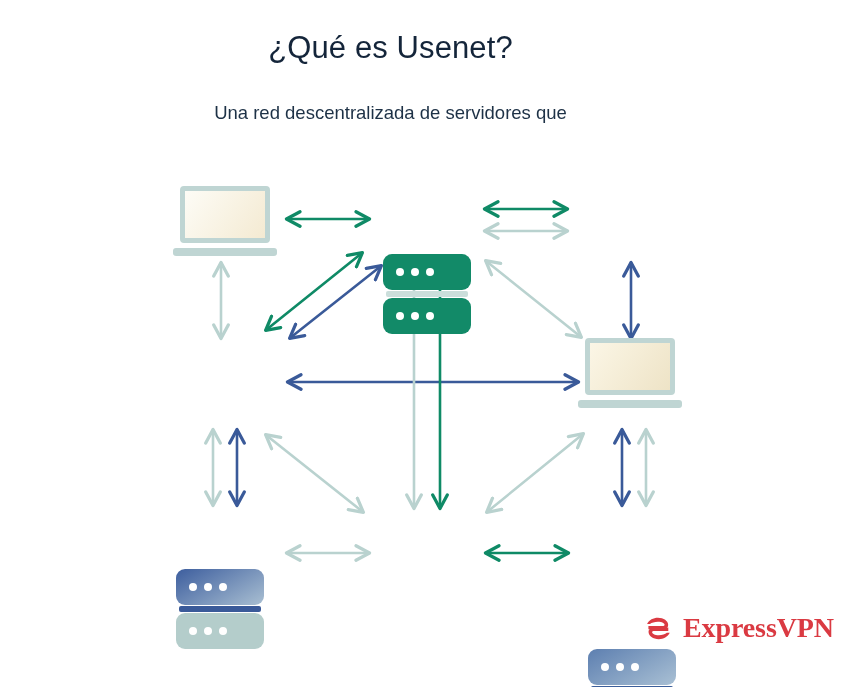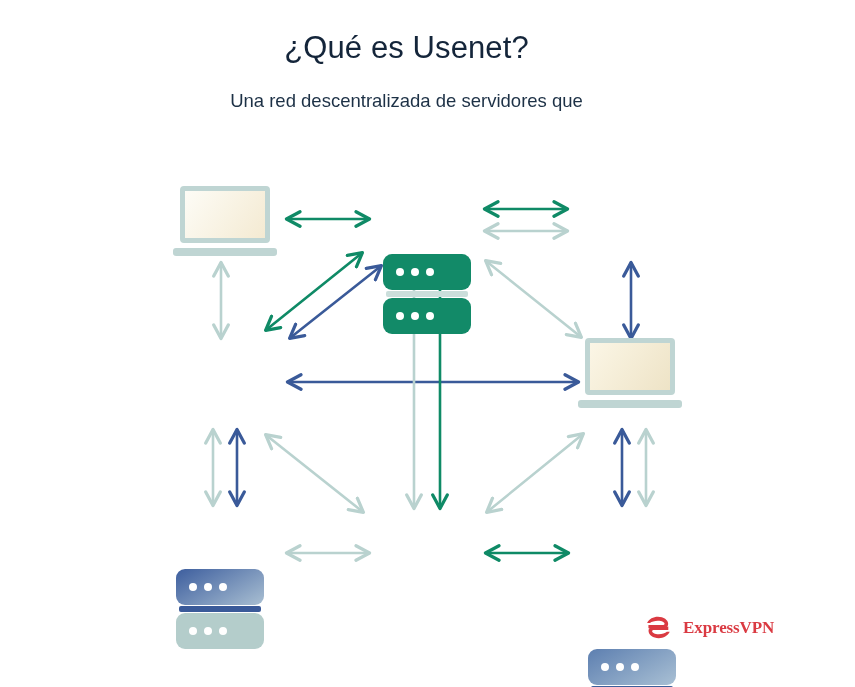--- a/index.html
+++ b/index.html
@@ -7,28 +7,28 @@
   body{
     width:855px;height:687px;
     background:#ffffff;
     font-family:"Liberation Sans", sans-serif;
     position:relative;
     overflow:hidden;
   }
   .page{position:relative;width:855px;height:687px;}
 
   
-  .header{position:absolute;left:16px;top:0;width:781px;text-align:center;}
+  .header{position:absolute;left:0;top:0;width:781px;text-align:center;}
   .title{
     font-size:31px;font-weight:400;color:#14253a;
     margin:0;padding-top:30px;letter-spacing:.1px;
   }
   .subtitle{
     font-size:18.5px;font-weight:400;color:#1d3146;
-    margin:0;padding-top:22px;line-height:1.42;
+    margin:12px;padding-top:22px;line-height:1.42;
   }
 
   
   .diagram{position:absolute;left:0;top:0;width:855px;height:687px;}
   .arrows{position:absolute;left:0;top:0;width:855px;height:687px;}
 
   
   .node{position:absolute;}
 
   
@@ -75,21 +75,21 @@
   .div-blue2{background:#3c5f9b;}
 
   
   .logo{
     position:absolute;left:643px;top:612px;
     display:flex;align-items:center;gap:9px;
   }
   .logo-mark{width:31px;height:31px;flex:0 0 auto;}
   .logo-text{
     font-family:"Liberation Serif", serif;
-    font-size:17px;font-weight:700;color:#da3a42;letter-spacing:-.1px;
+    font-size:28px;font-weight:700;color:#da3a42;letter-spacing:-.1px;
   }
 </style>
 </head>
 <body>
 
 <div class="page">
 
   <div class="header">
     <h1 class="title">¿Qué es Usenet?</h1>
     <p class="subtitle">

